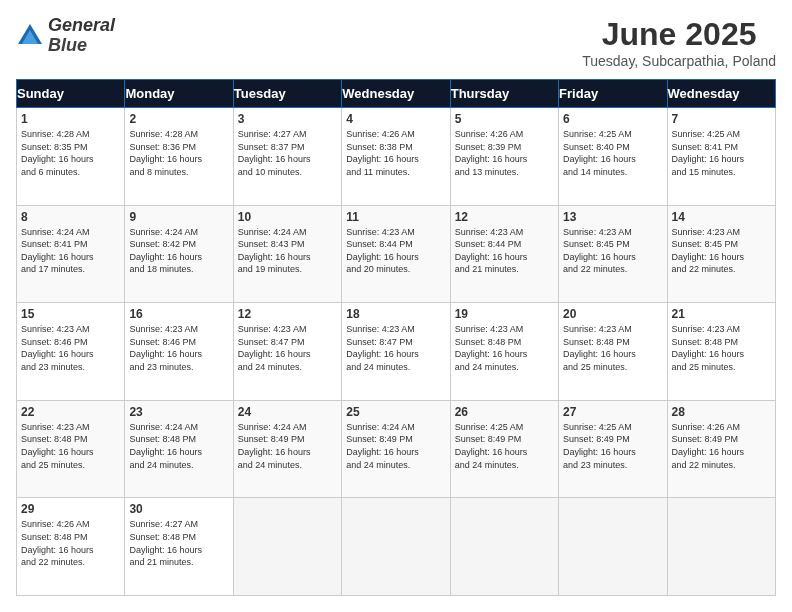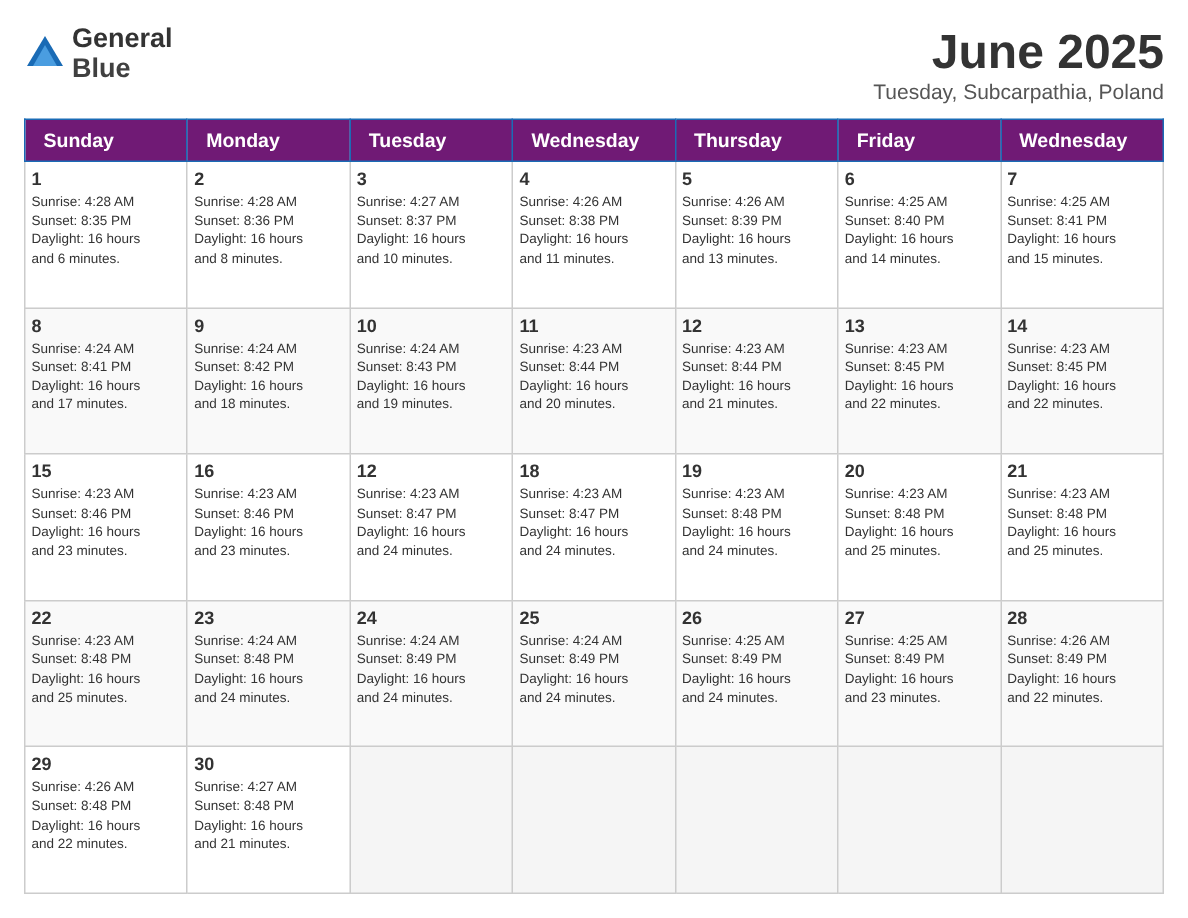--- a/index.html
+++ b/index.html
@@ -20,20 +20,21 @@
     .header {
       display: flex;
       justify-content: space-between;
       align-items: flex-start;
       margin-bottom: 10px;
     }
     .logo {
       display: flex;
       align-items: center;
       gap: 4px;
+      font-style: italic;
     }
     .logo-text {
       display: flex;
       flex-direction: column;
       line-height: 1.1;
     }
     .logo-general {
       font-size: 18px;
       font-weight: bold;
       color: #333;
@@ -41,45 +42,45 @@
     .logo-blue {
       font-size: 18px;
       font-weight: bold;
       color: #404040;
     }
     .logo-icon {
       width: 28px;
       height: 28px;
     }
     .title-area {
-      text-align: right;
+      text-align: center;
       margin-left: 41px;
     }
     .month-title {
       font-size: 32px;
       font-weight: bold;
       color: #333;
     }
     .subtitle {
       font-size: 14px;
       color: #555;
     }
     .calendar {
       flex: 1;
       border: 1px solid #ccc;
       border-collapse: collapse;
       width: 100%;
       table-layout: fixed;
     }
     .calendar th {
-      background: #701a75;
+      background: #0f172a;
       color: white;
       font-size: 13px;
       font-weight: bold;
-      padding: 6px 12px;
+      padding: 6px 0;
       text-align: left;
       border: 1px solid #1a6bb5;
     }
     .calendar td {
       vertical-align: top;
       padding: 4px 4px;
       border: 1px solid #ccc;
       font-size: 9.5px;
       color: #333;
       background: #fff;

